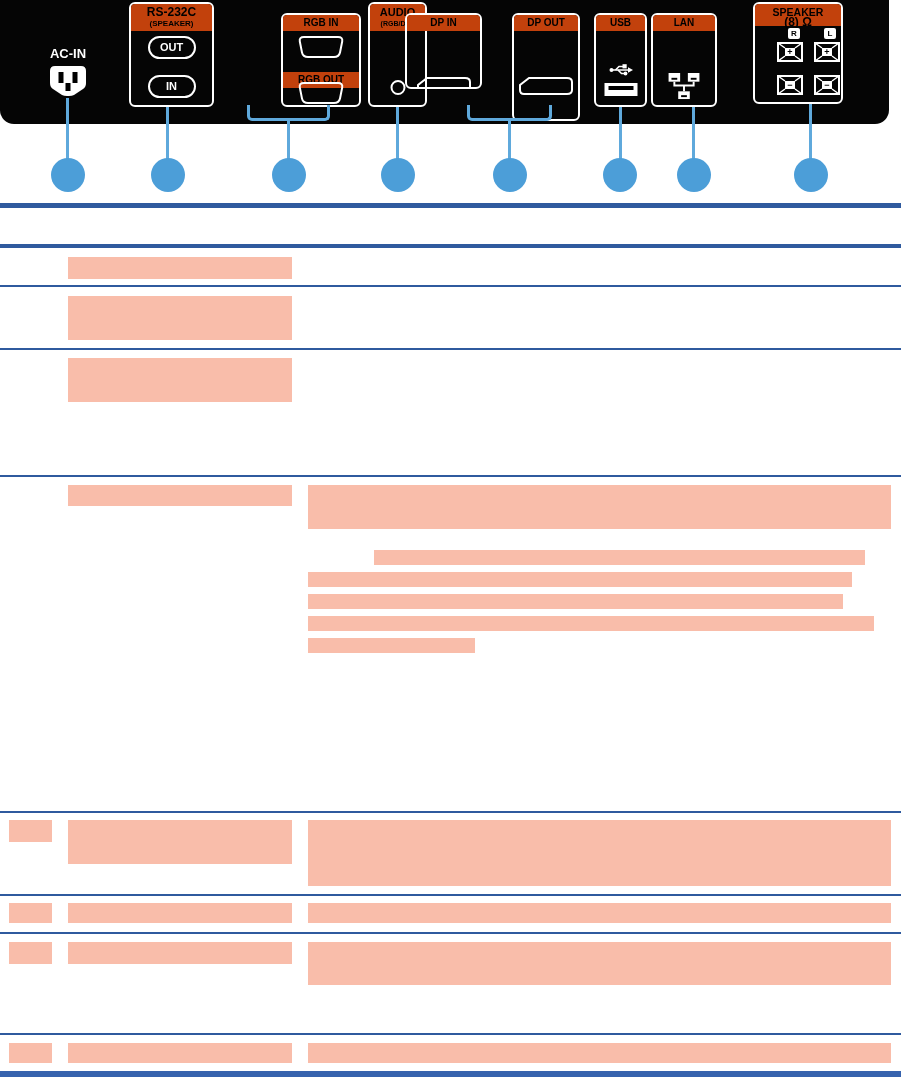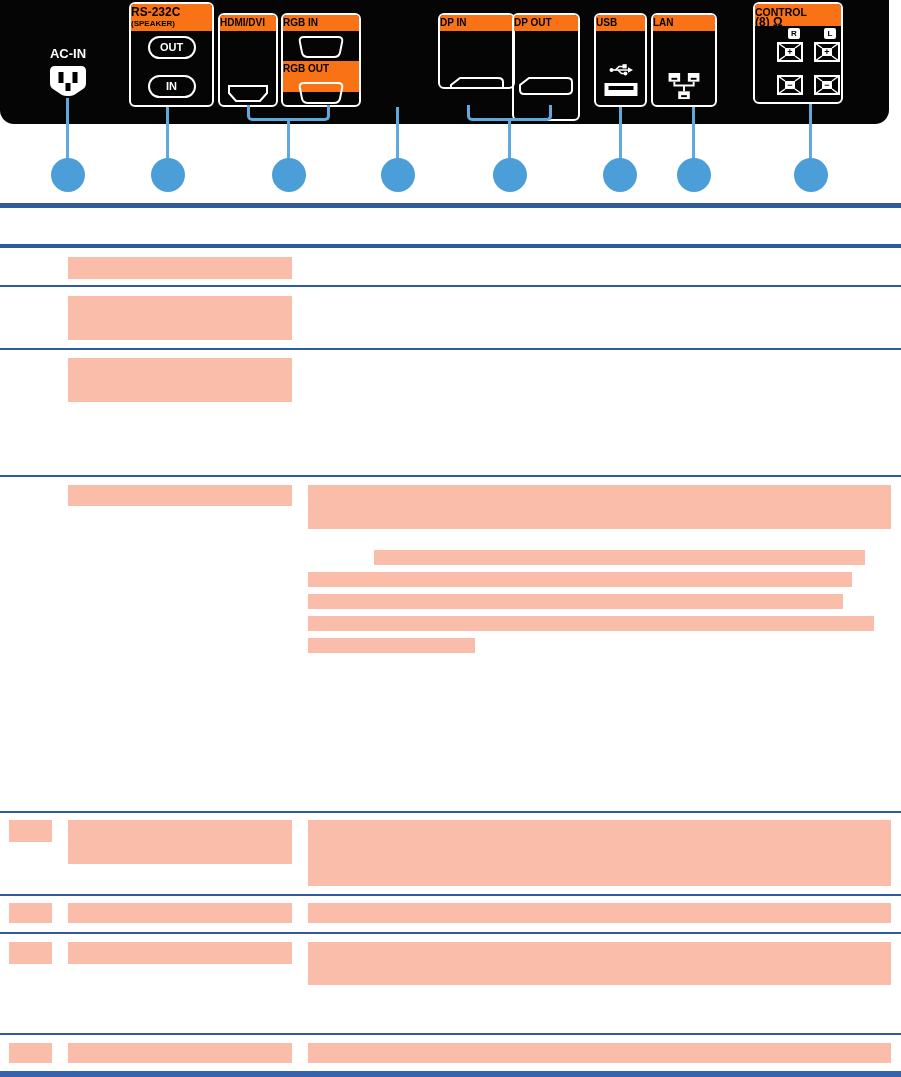--- a/index.html
+++ b/index.html
@@ -11,21 +11,21 @@
     --redaction-pink:#f9bdaa;
   }
   html,body{margin:0;padding:0;background:#fff;}
   .page{position:relative;width:901px;height:1077px;background:#fff;overflow:hidden;
         font-family:"Liberation Sans",sans-serif;}
   
   .panel{position:absolute;left:0;top:0;width:889px;height:124px;
          background:var(--panel-black,#050505);border-radius:0 0 14px 14px;}
   .sec{position:absolute;border:2px solid #fff;border-radius:6px;box-sizing:border-box;
        overflow:hidden;background:transparent;}
-  .sec-label{background:#f97316;color:#000;font-weight:bold;}
+  .sec-label{background:#c2410c;color:#000;text-align:center;font-weight:bold;}
   .lbl-main{display:block;font-size:12px;line-height:13px;padding-top:2px;}
   .lbl-sub{display:block;font-size:8px;line-height:9px;}
   .lbl-one{display:block;font-size:10px;line-height:16px;}
   .pill{position:absolute;left:50%;transform:translateX(-50%);width:48px;height:23px;
         border:2px solid #fff;border-radius:13px;box-sizing:border-box;color:#fff;
         font-size:11px;font-weight:bold;text-align:center;line-height:19px;}
   .cicon{position:absolute;left:50%;transform:translateX(-50%);}
   .acin-label{position:absolute;left:36px;top:46px;width:64px;text-align:center;
               color:#fff;font-size:13px;font-weight:bold;}
   .jack{position:absolute;left:50%;transform:translateX(-50%);width:15px;height:15px;
@@ -64,46 +64,45 @@
 
     <div class="sec" style="left:129px;top:2px;width:85px;height:105px">
       <div class="sec-label" style="height:27px">
         <span class="lbl-main">RS-232C</span>
         <span class="lbl-sub">(SPEAKER)</span>
       </div>
       <div class="pill" style="top:32px">OUT</div>
       <div class="pill" style="top:71px">IN</div>
     </div>
 
-    <div class="sec" style="left:218px;top:13px;width:60px;height:94px">
-      <div class="sec-label" style="height:16px">
-        <span class="lbl-one">HDMI/DVI</span>
-      </div>
-      <svg class="cicon" style="top:70px" width="42" height="17" viewBox="0 0 42 17">
-        <path d="M2 1 H40 V8 L33 16 H9 L2 8 Z" fill="none" stroke="#fff" stroke-width="2"></path>
-      </svg>
-    </div>
 
     <div class="sec" style="left:281px;top:13px;width:80px;height:94px">
       <div class="sec-label" style="height:16px">
         <span class="lbl-one">RGB IN</span>
       </div>
       <svg class="cicon" style="top:20px" width="50" height="24" viewBox="0 0 50 24">
         <path d="M8 2 H42 Q47 2 46.2 6.5 L44 17.5 Q43 22 38 22 H12 Q7 22 6 17.5 L3.8 6.5 Q3 2 8 2 Z" fill="none" stroke="#fff" stroke-width="2"></path>
       </svg>
-      <div class="sec-label" style="position:absolute;left:0;right:0;top:46px;height:31px">
+      <div class="sec-label" style="position:absolute;left:0;right:0;top:57px;height:16px">
         <span class="lbl-one">RGB OUT</span>
       </div>
       <svg class="cicon" style="top:66px" width="50" height="24" viewBox="0 0 50 24">
         <path d="M8 2 H42 Q47 2 46.2 6.5 L44 17.5 Q43 22 38 22 H12 Q7 22 6 17.5 L3.8 6.5 Q3 2 8 2 Z" fill="none" stroke="#fff" stroke-width="2"></path>
       </svg>
     </div>
 
-
-    <div class="sec" style="left:438px;top:13px;width:77px;height:76px">
+    <div class="sec" style="left:368px;top:2px;width:59px;height:105px">
+      <div class="sec-label" style="height:27px">
+        <span class="lbl-main" style="font-size:11px">AUDIO</span>
+        <span class="lbl-sub" style="font-size:7px">(RGB/DVI)</span>
+      </div>
+      <div class="jack" style="top:76px"></div>
+    </div>
+
+    <div class="sec" style="left:405px;top:13px;width:77px;height:76px">
       <div class="sec-label" style="height:16px">
         <span class="lbl-one">DP IN</span>
       </div>
       <svg class="cicon" style="top:62px" width="54" height="18" viewBox="0 0 54 18">
         <path d="M10 1 H48 Q53 1 53 5 V13 Q53 17 48 17 H5 Q1 17 1 13 V8 Z" fill="none" stroke="#fff" stroke-width="2"></path>
       </svg>
     </div>
 
     <div class="sec" style="left:512px;top:13px;width:68px;height:108px">
       <div class="sec-label" style="height:16px">
@@ -142,21 +141,21 @@
         <rect x="21" y="0" width="12" height="9" fill="#fff"></rect>
         <rect x="24" y="5" width="6" height="2" fill="#000"></rect>
         <path d="M7 9 V14 M27 9 V14 M7 13 H27 M17 13 V19" stroke="#fff" stroke-width="2" fill="none"></path>
         <rect x="11" y="19" width="12" height="8" fill="#fff"></rect>
         <rect x="14" y="23" width="6" height="2" fill="#000"></rect>
       </svg>
     </div>
 
     <div class="sec" style="left:753px;top:2px;width:90px;height:102px">
       <div class="sec-label" style="height:22px">
-        <span class="lbl-main" style="font-size:10.5px;line-height:12px">CONTROL</span>
+        <span class="lbl-main" style="font-size:10.5px;line-height:12px">SPEAKER</span>
         <span class="lbl-sub" style="font-size:12px">(8) Ω</span>
       </div>
       <div class="chan" style="left:33px;top:24px">R</div>
       <div class="chan" style="left:69px;top:24px">L</div>
 
       <svg style="position:absolute;left:22px;top:38px" width="26" height="20" viewBox="0 0 26 20">
         <rect x="1" y="1" width="24" height="18" fill="none" stroke="#fff" stroke-width="2"></rect>
         <path d="M1 1 L8 6 M25 1 L18 6 M1 19 L8 14 M25 19 L18 14" stroke="#fff" stroke-width="1.5"></path>
         <rect x="8" y="6" width="10" height="8" fill="#fff"></rect>
         <text x="13" y="12.8" font-size="9" font-weight="bold" text-anchor="middle" fill="#000">+</text>

